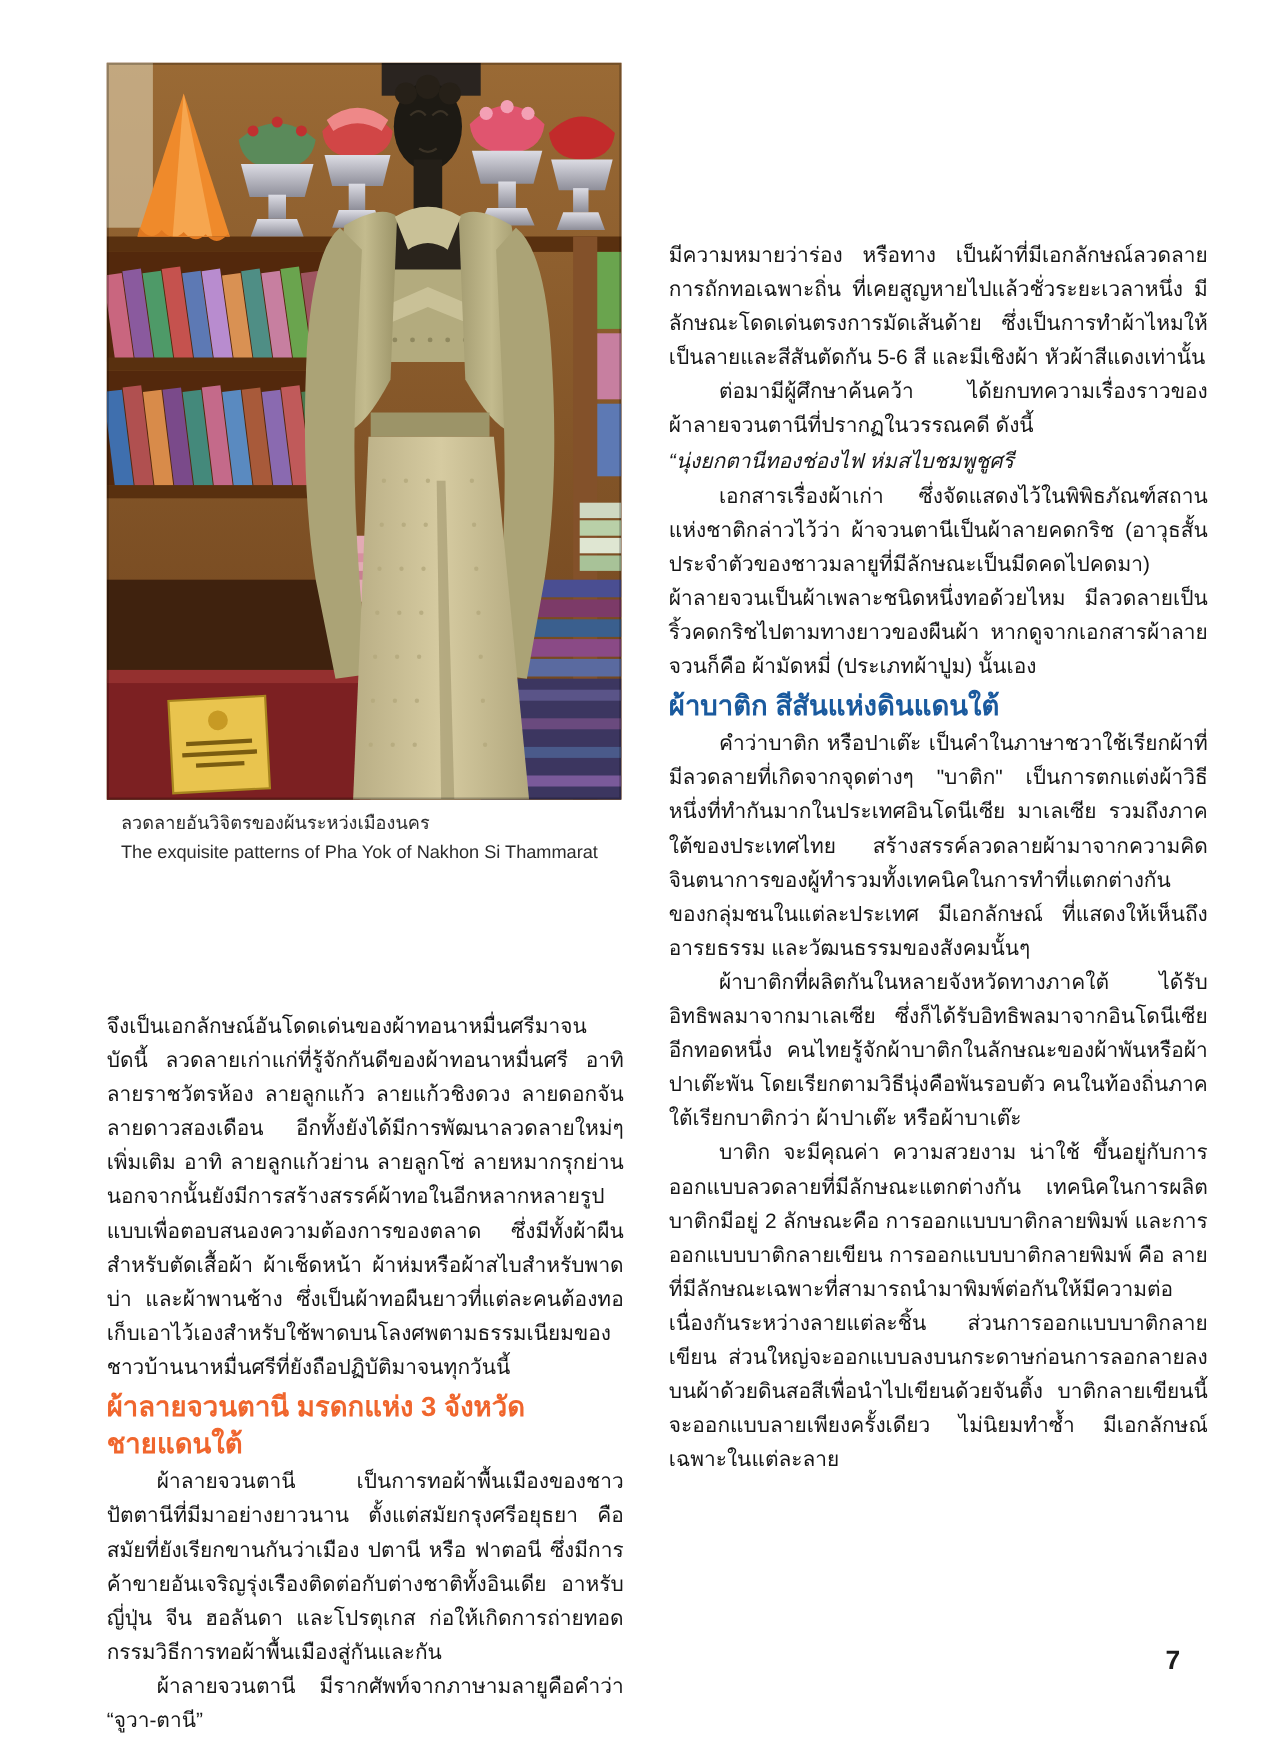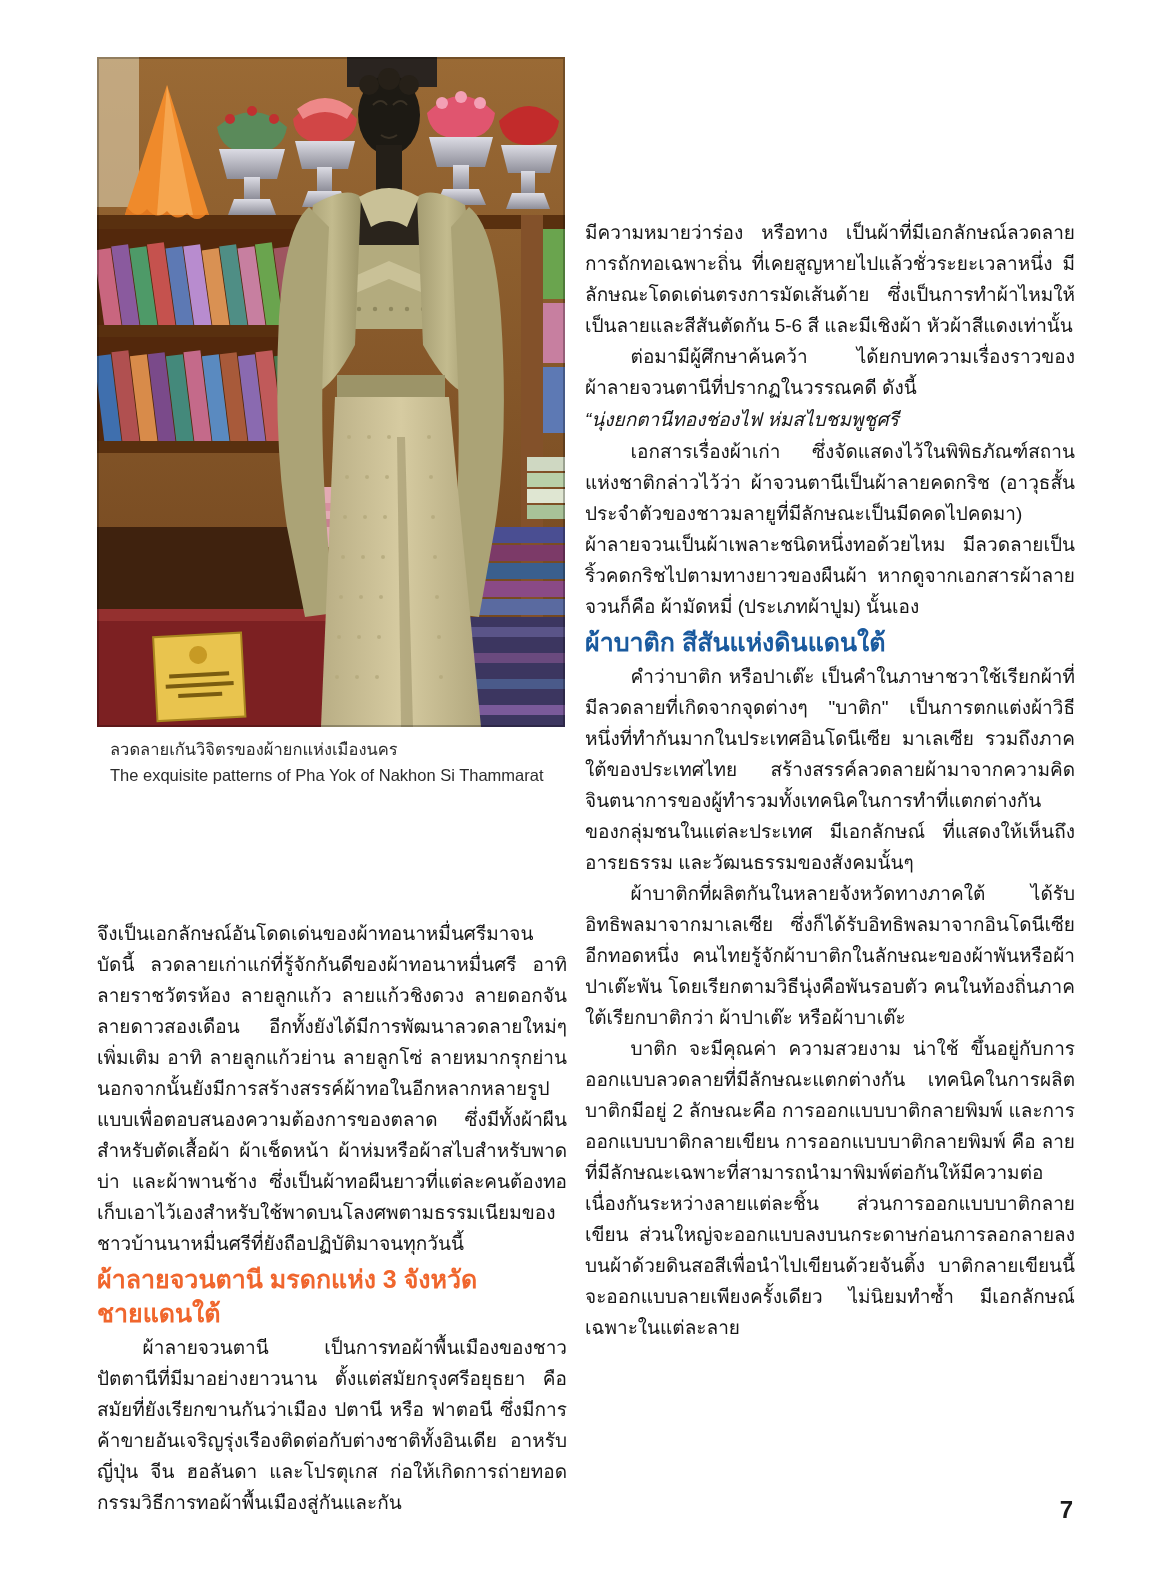--- a/index.html
+++ b/index.html
@@ -20,21 +20,21 @@
   .caption{
     position:absolute;left:110px;top:736px;width:470px;
     font-size:16.5px;line-height:26px;color:#2b2b2b;
   }
   .column{
     position:absolute;
     font-size:19px;line-height:31px;
     text-align:justify;
   }
   .col-left{left:97px;top:918px;width:470px;}
-  .col-right{left:585px;top:217px;width:490px;}
+  .col-right{left:608px;top:217px;width:490px;}
   .column p{margin:0;}
   .paragraph{text-indent:0;}
   .paragraph-indent{text-indent:2.4em;}
   .heading-orange,.heading-blue{
     font-weight:bold;font-size:25px;line-height:34px;
     margin:3px 0 2px 0 !important;text-align:left;text-indent:0;
   }
   .heading-orange{color:var(--heading-orange,#f0662d);}
   .heading-blue{color:var(--heading-blue,#1a5a9e);}
   .poem{margin:1px 0;font-style:italic;}
@@ -252,28 +252,29 @@
             <circle cx="280" cy="620" r="2"></circle>
             <circle cx="344" cy="620" r="2"></circle>
         </g>
       </g>
 
       <rect x="0" y="0" width="468" height="670" fill="none" stroke="rgba(0,0,0,0.25)" stroke-width="4"></rect>
     </svg>
   </figure>
 
   <div class="caption">
-    <div>ลวดลายเกันวิจิตรของผ้ายกแห่งเมืองนคร</div>
+    <div>ลวดลายอันวิจิตรของผ้นระหว่งเมืองนคร</div>
     <div>The exquisite patterns of Pha Yok of Nakhon Si Thammarat</div>
   </div>
 
   <div class="column col-left">
       <p class="paragraph">จึงเป็นเอกลักษณ์อันโดดเด่นของผ้าทอนาหมื่นศรีมาจนบัดนี้ ลวดลายเก่าแก่ที่รู้จักกันดีของผ้าทอนาหมื่นศรี อาทิ ลายราชวัตรห้อง ลายลูกแก้ว ลายแก้วชิงดวง ลายดอกจัน ลายดาวสองเดือน อีกทั้งยังได้มีการพัฒนาลวดลายใหม่ๆ เพิ่มเติม อาทิ ลายลูกแก้วย่าน ลายลูกโซ่ ลายหมากรุกย่าน นอกจากนั้นยังมีการสร้างสรรค์ผ้าทอในอีกหลากหลายรูปแบบเพื่อตอบสนองความต้องการของตลาด ซึ่งมีทั้งผ้าผืนสำหรับตัดเสื้อผ้า ผ้าเช็ดหน้า ผ้าห่มหรือผ้าสไบสำหรับพาดบ่า และผ้าพานช้าง ซึ่งเป็นผ้าทอผืนยาวที่แต่ละคนต้องทอเก็บเอาไว้เองสำหรับใช้พาดบนโลงศพตามธรรมเนียมของชาวบ้านนาหมื่นศรีที่ยังถือปฏิบัติมาจนทุกวันนี้</p>
       <p class="heading-orange">ผ้าลายจวนตานี มรดกแห่ง 3 จังหวัดชายแดนใต้</p>
       <p class="paragraph-indent">ผ้าลายจวนตานี เป็นการทอผ้าพื้นเมืองของชาวปัตตานีที่มีมาอย่างยาวนาน ตั้งแต่สมัยกรุงศรีอยุธยา คือสมัยที่ยังเรียกขานกันว่าเมือง ปตานี หรือ ฟาตอนี ซึ่งมีการค้าขายอันเจริญรุ่งเรืองติดต่อกับต่างชาติทั้งอินเดีย อาหรับ ญี่ปุ่น จีน ฮอลันดา และโปรตุเกส ก่อให้เกิดการถ่ายทอดกรรมวิธีการทอผ้าพื้นเมืองสู่กันและกัน</p>
+      <p class="paragraph-indent">ผ้าลายจวนตานี มีรากศัพท์จากภาษามลายูคือคำว่า “จูวา-ตานี”</p>
     </div>
 
   <div class="column col-right">
       <p class="paragraph">มีความหมายว่าร่อง หรือทาง เป็นผ้าที่มีเอกลักษณ์ลวดลายการถักทอเฉพาะถิ่น ที่เคยสูญหายไปแล้วชั่วระยะเวลาหนึ่ง มีลักษณะโดดเด่นตรงการมัดเส้นด้าย ซึ่งเป็นการทำผ้าไหมให้เป็นลายและสีสันตัดกัน 5-6 สี และมีเชิงผ้า หัวผ้าสีแดงเท่านั้น</p>
       <p class="paragraph-indent">ต่อมามีผู้ศึกษาค้นคว้า ได้ยกบทความเรื่องราวของผ้าลายจวนตานีที่ปรากฏในวรรณคดี ดังนี้</p>
       <div class="poem">
         <div class="poem-line">“นุ่งยกตานีทองช่องไฟ ห่มสไบชมพูชูศรี</div>
       </div>
       <p class="paragraph-indent">เอกสารเรื่องผ้าเก่า ซึ่งจัดแสดงไว้ในพิพิธภัณฑ์สถานแห่งชาติกล่าวไว้ว่า ผ้าจวนตานีเป็นผ้าลายคดกริช (อาวุธสั้นประจำตัวของชาวมลายูที่มีลักษณะเป็นมีดคดไปคดมา) ผ้าลายจวนเป็นผ้าเพลาะชนิดหนึ่งทอด้วยไหม มีลวดลายเป็นริ้วคดกริชไปตามทางยาวของผืนผ้า หากดูจากเอกสารผ้าลายจวนก็คือ ผ้ามัดหมี่ (ประเภทผ้าปูม) นั้นเอง</p>
       <p class="heading-blue">ผ้าบาติก สีสันแห่งดินแดนใต้</p>

